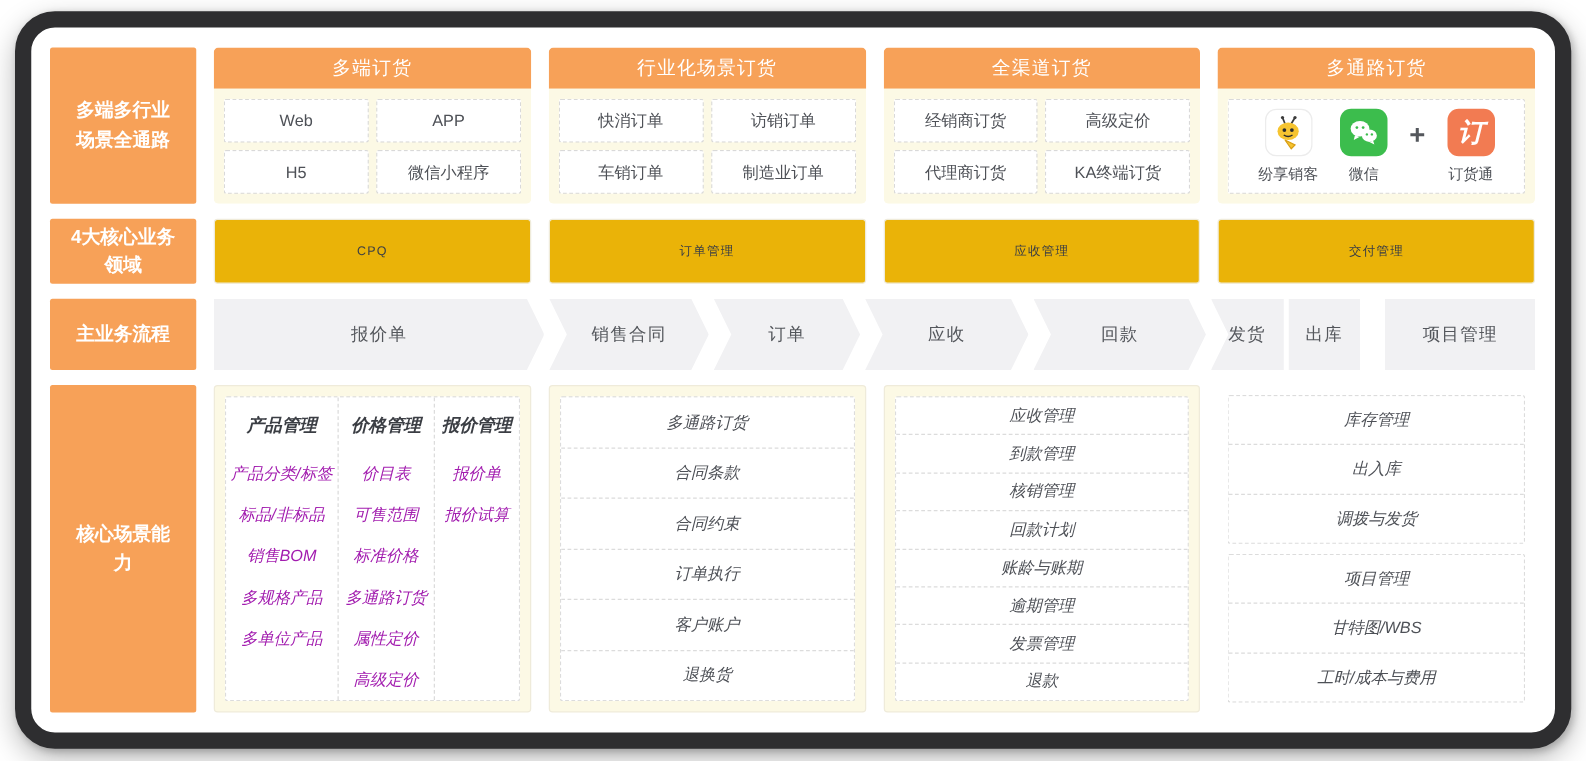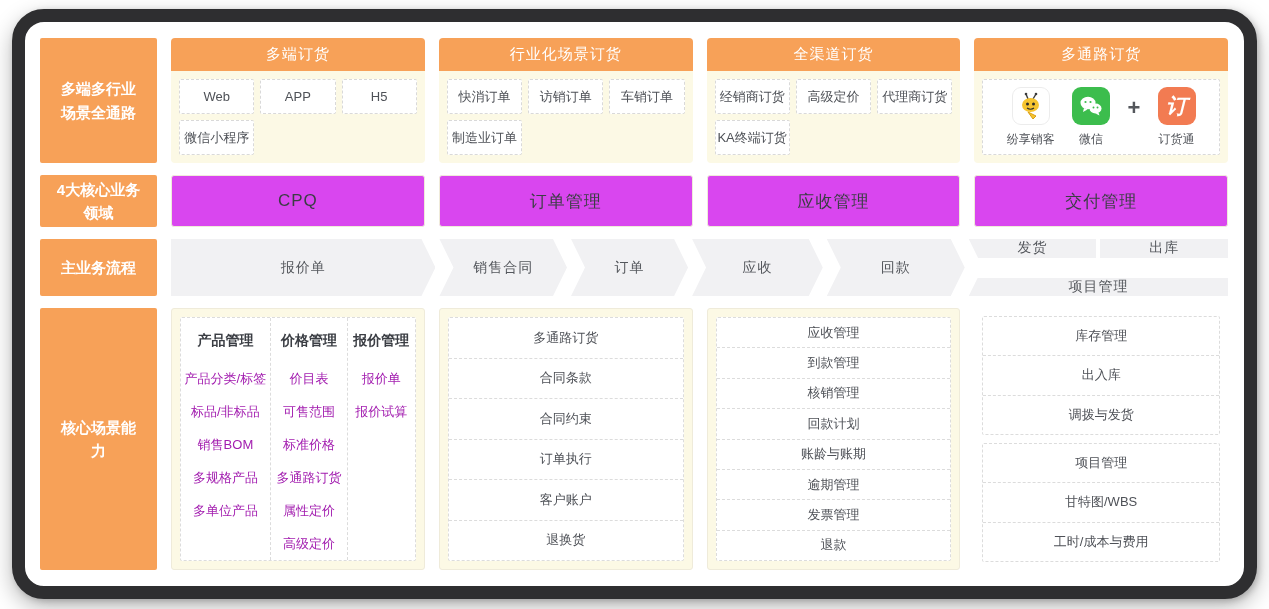--- a/index.html
+++ b/index.html
@@ -21,64 +21,64 @@
     display:flex; align-items:center; justify-content:center; text-align:center;
     font-size:15px; font-weight:bold; line-height:1.55; padding:0 14px;
   }
   
   .channel { display:flex; flex-direction:column; border-radius:4px; overflow:hidden;text-align:center; }
   .channel-header {
     height:33px; background:#F7A158; color:#fff; font-size:15px;
     display:flex; align-items:center; justify-content:center; letter-spacing:1px;
   }
   .channel-body { flex:1; background:#FCF9E5; padding:8px; }
-  .cell-grid { display:grid; grid-template-columns:1fr 1fr 1fr; grid-template-rows:1fr 1fr; gap:6px; height:100%; }
+  .cell-grid { display:grid; grid-template-columns:1fr 1fr; grid-template-rows:1fr 1fr; gap:6px; height:100%; }
   .chip {
     background:#fff; border:1px dashed #D9D9D9; border-radius:2px;
     display:flex; align-items:center; justify-content:center;
     font-size:13px; color:#4E5157;
   }
   .apps-box {
     height:100%; background:#fff; border:1px dashed #D9D9D9; border-radius:2px;
     display:flex; align-items:center; justify-content:space-evenly; padding:0 6px;
   }
   .app { display:flex; flex-direction:column; align-items:center; gap:6px; }
   .app-label { font-size:12px; color:#4E5157; }
   .app-icon { width:38px; height:38px; border-radius:9px; display:flex; align-items:center; justify-content:center; }
   .icon-fx { background:#fff; border:1px solid #ececec; }
   .icon-wx { background:#3CBD4D; }
   .icon-dht { background:#F27B52; color:#fff; font-size:21px; font-weight:bold; font-style:italic; font-family:"Liberation Serif","DejaVu Serif",serif; }
   .plus { font-size:22px; font-weight:bold; color:#54575C; padding-bottom:18px; }
   
   .domain {
-    background:#d946ef; border:1px solid #EFEBDA; border-radius:3px;
+    background:#eab308; border:1px solid #EFEBDA; border-radius:3px;
     display:flex; align-items:center; justify-content:center;
-    font-size:17px; color:#3B3E44; letter-spacing:1px;
+    font-size:10px; color:#3B3E44; letter-spacing:1px;
   }
   
   .flow { grid-column:2 / 6; display:flex; align-items:stretch; }
   .seg {
     background:#F1F1F3; color:#54575C; font-size:14px;
     display:flex; align-items:center; justify-content:center; letter-spacing:1px;
   }
   .seg + .seg, .seg-group { margin-left:4px; }
   .seg-first { clip-path:polygon(0 0, calc(100% - 14px) 0, 100% 50%, calc(100% - 14px) 100%, 0 100%); }
   .seg-mid   { clip-path:polygon(0 0, calc(100% - 14px) 0, 100% 50%, calc(100% - 14px) 100%, 0 100%, 14px 50%); }
   .f1{flex:2.53} .f2{flex:1.22} .f3{flex:1.12} .f4{flex:1.25} .f5{flex:1.32} .f6{flex:2.48}
   .seg-group {
-    display:flex; flex-direction:column; gap:20px;
+    display:flex; flex-direction:row; gap:20px;
     clip-path:polygon(0 0, 100% 0, 100% 100%, 0 100%, 14px 50%);
   }
   .seg-group-top { flex:1; display:flex; gap:4px; }
   .seg-cell {
     background:#F1F1F3; color:#54575C; font-size:14px; flex:1;
     display:flex; align-items:center; justify-content:center; letter-spacing:1px;
   }
   
-  .cap-block { background:#FCF9E5; border:1px solid #EFEBDA; border-radius:3px; padding:8px; display:flex; }
+  .cap-block { background:#FCF9E5; border:1px solid #EFEBDA; border-radius:3px; padding:8px; display:flex;font-style:italic; }
   .cap-inner { flex:1; background:#fff; border:1px dashed #DCDCDC; border-radius:2px; display:flex; flex-direction:column; }
   .cap-cols { flex-direction:row; }
   .cap-col { display:flex; flex-direction:column; padding-top:14px; }
   .cap-col + .cap-col { border-left:1px dashed #DCDCDC; }
   .cw1{width:38%} .cw2{width:33%} .cw3{width:29%}
   .cap-col-header { height:30px; text-align:center; font-size:14px; font-weight:bold; color:#3B3E44; }
   .cap-col-item { height:33px; display:flex; align-items:center; justify-content:center; font-size:13px; color:#a21caf; }
   .cap-row { flex:1; display:flex; align-items:center; justify-content:center; font-size:13px; color:#4E5157; border-bottom:1px dashed #DCDCDC; }
   .cap-row:last-child { border-bottom:none; }
   .cap-split { flex-direction:column; gap:8px; background:transparent; border:none; }

